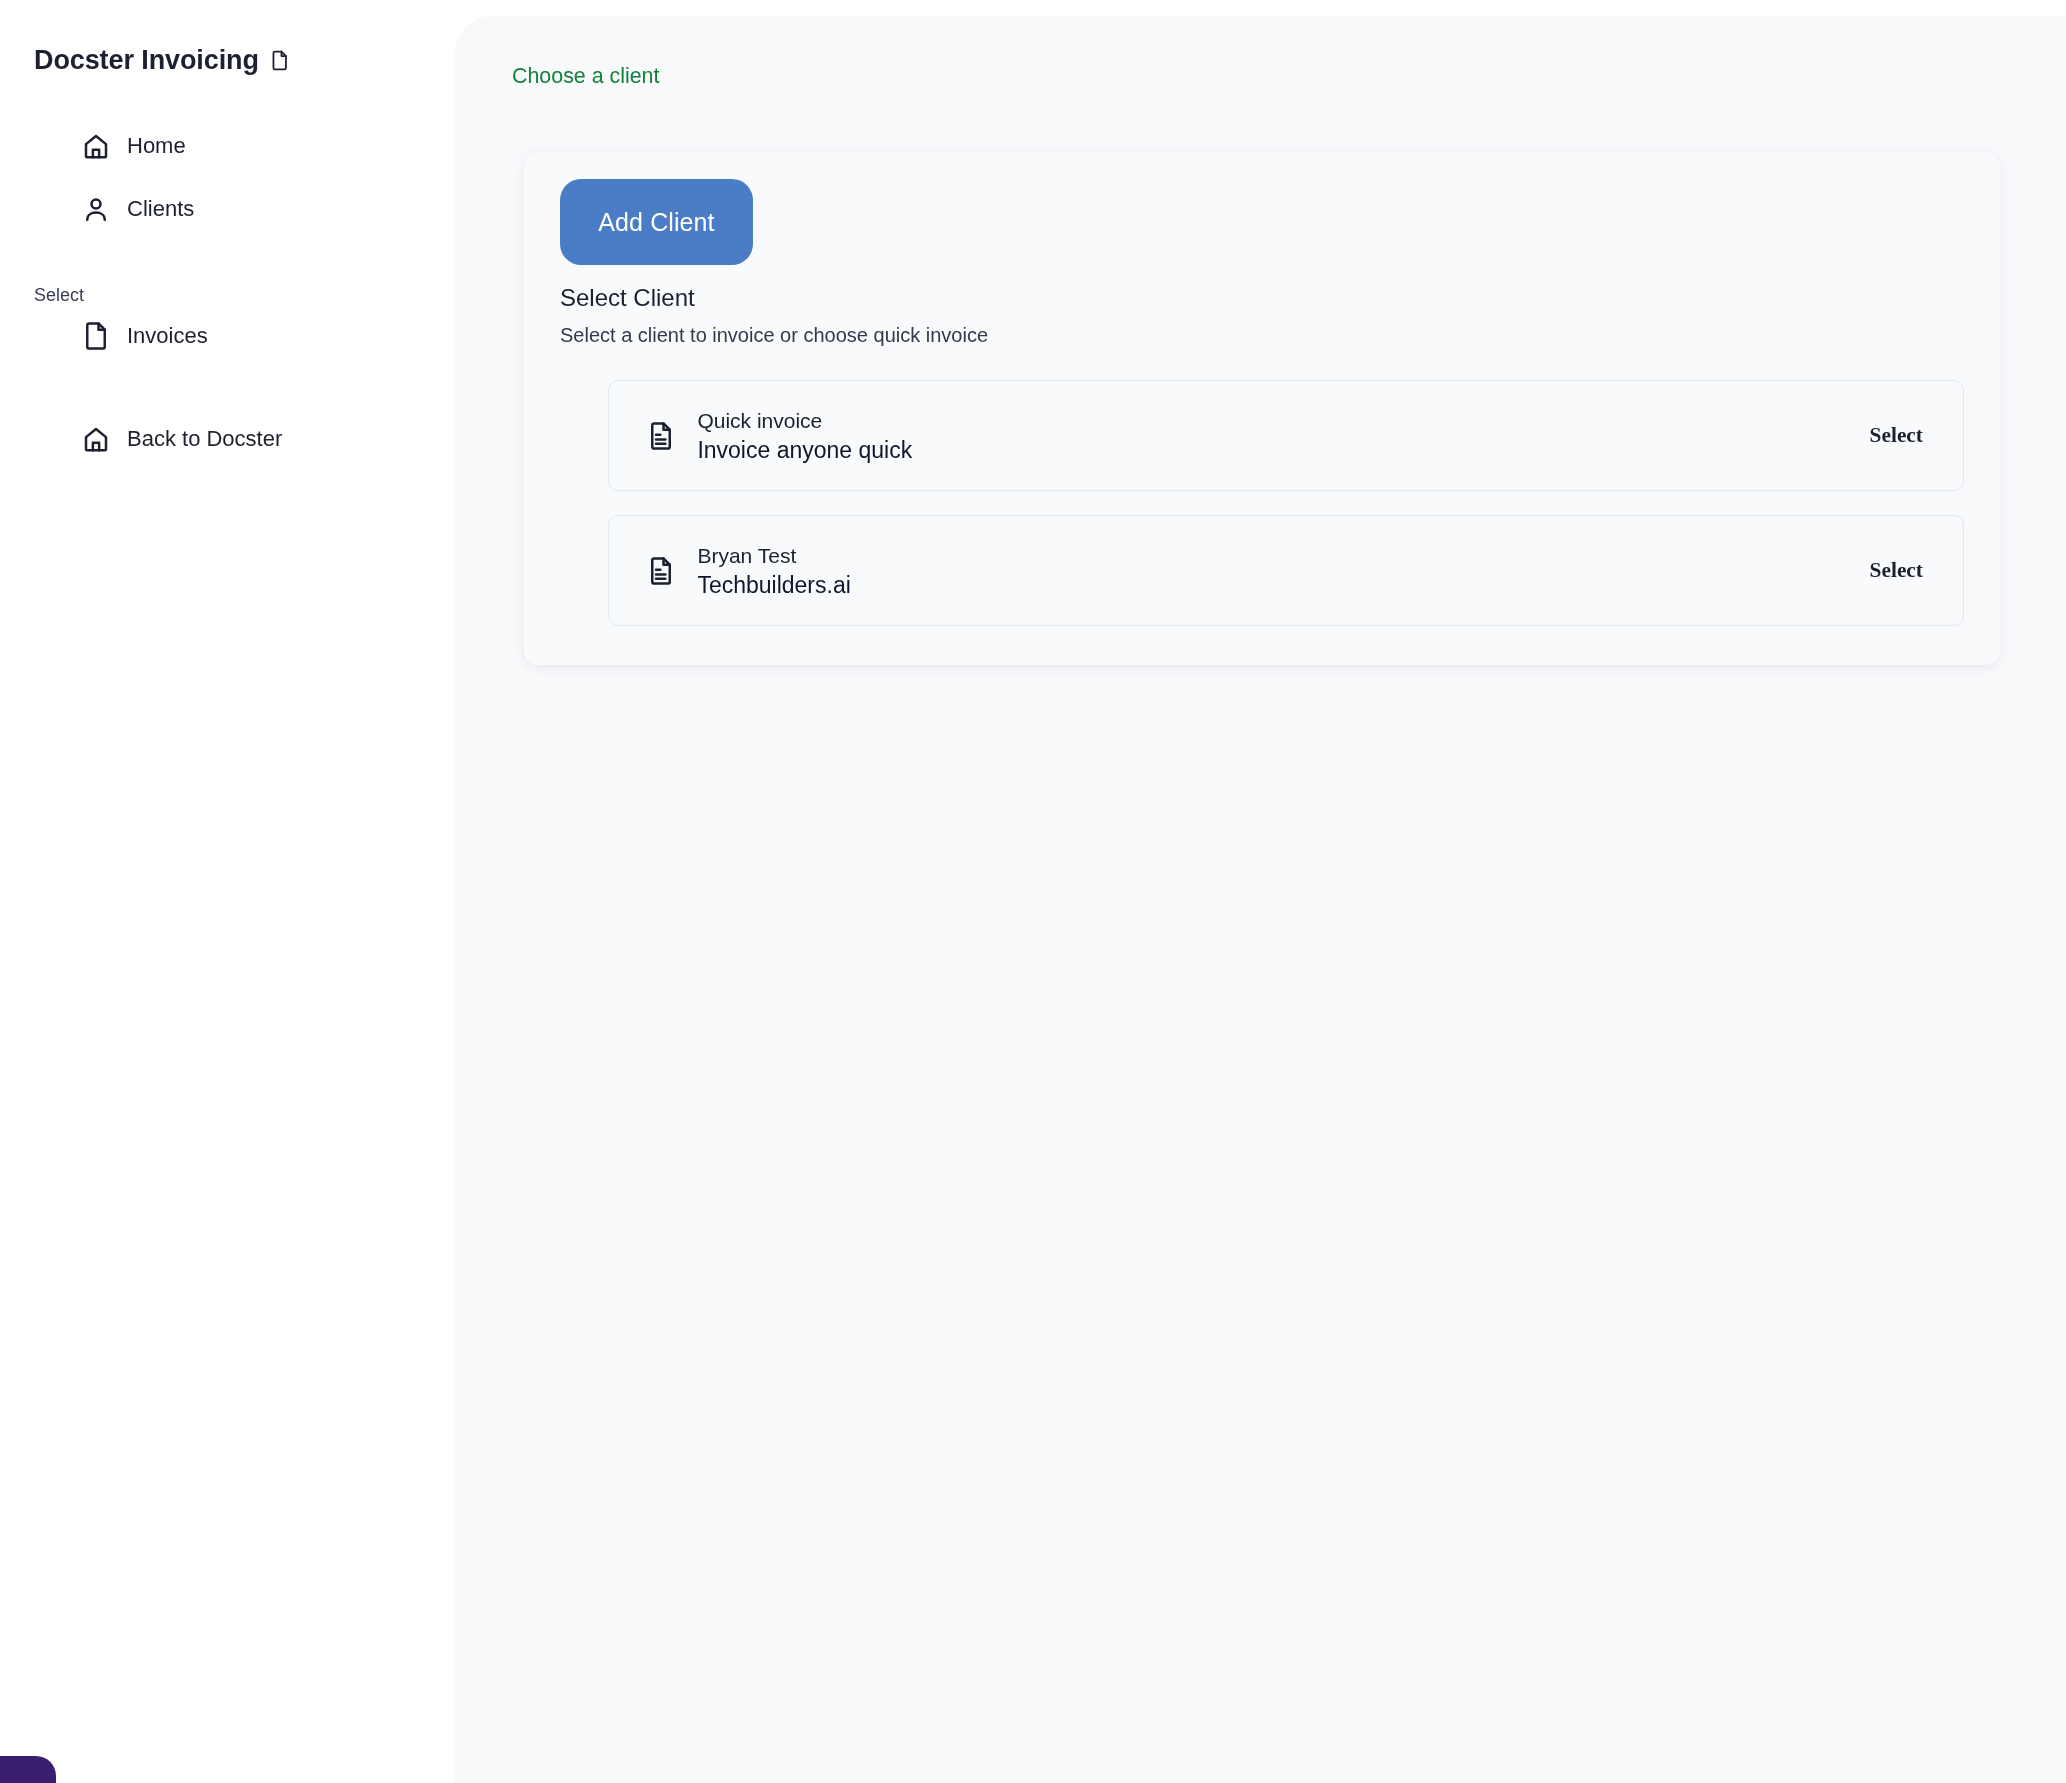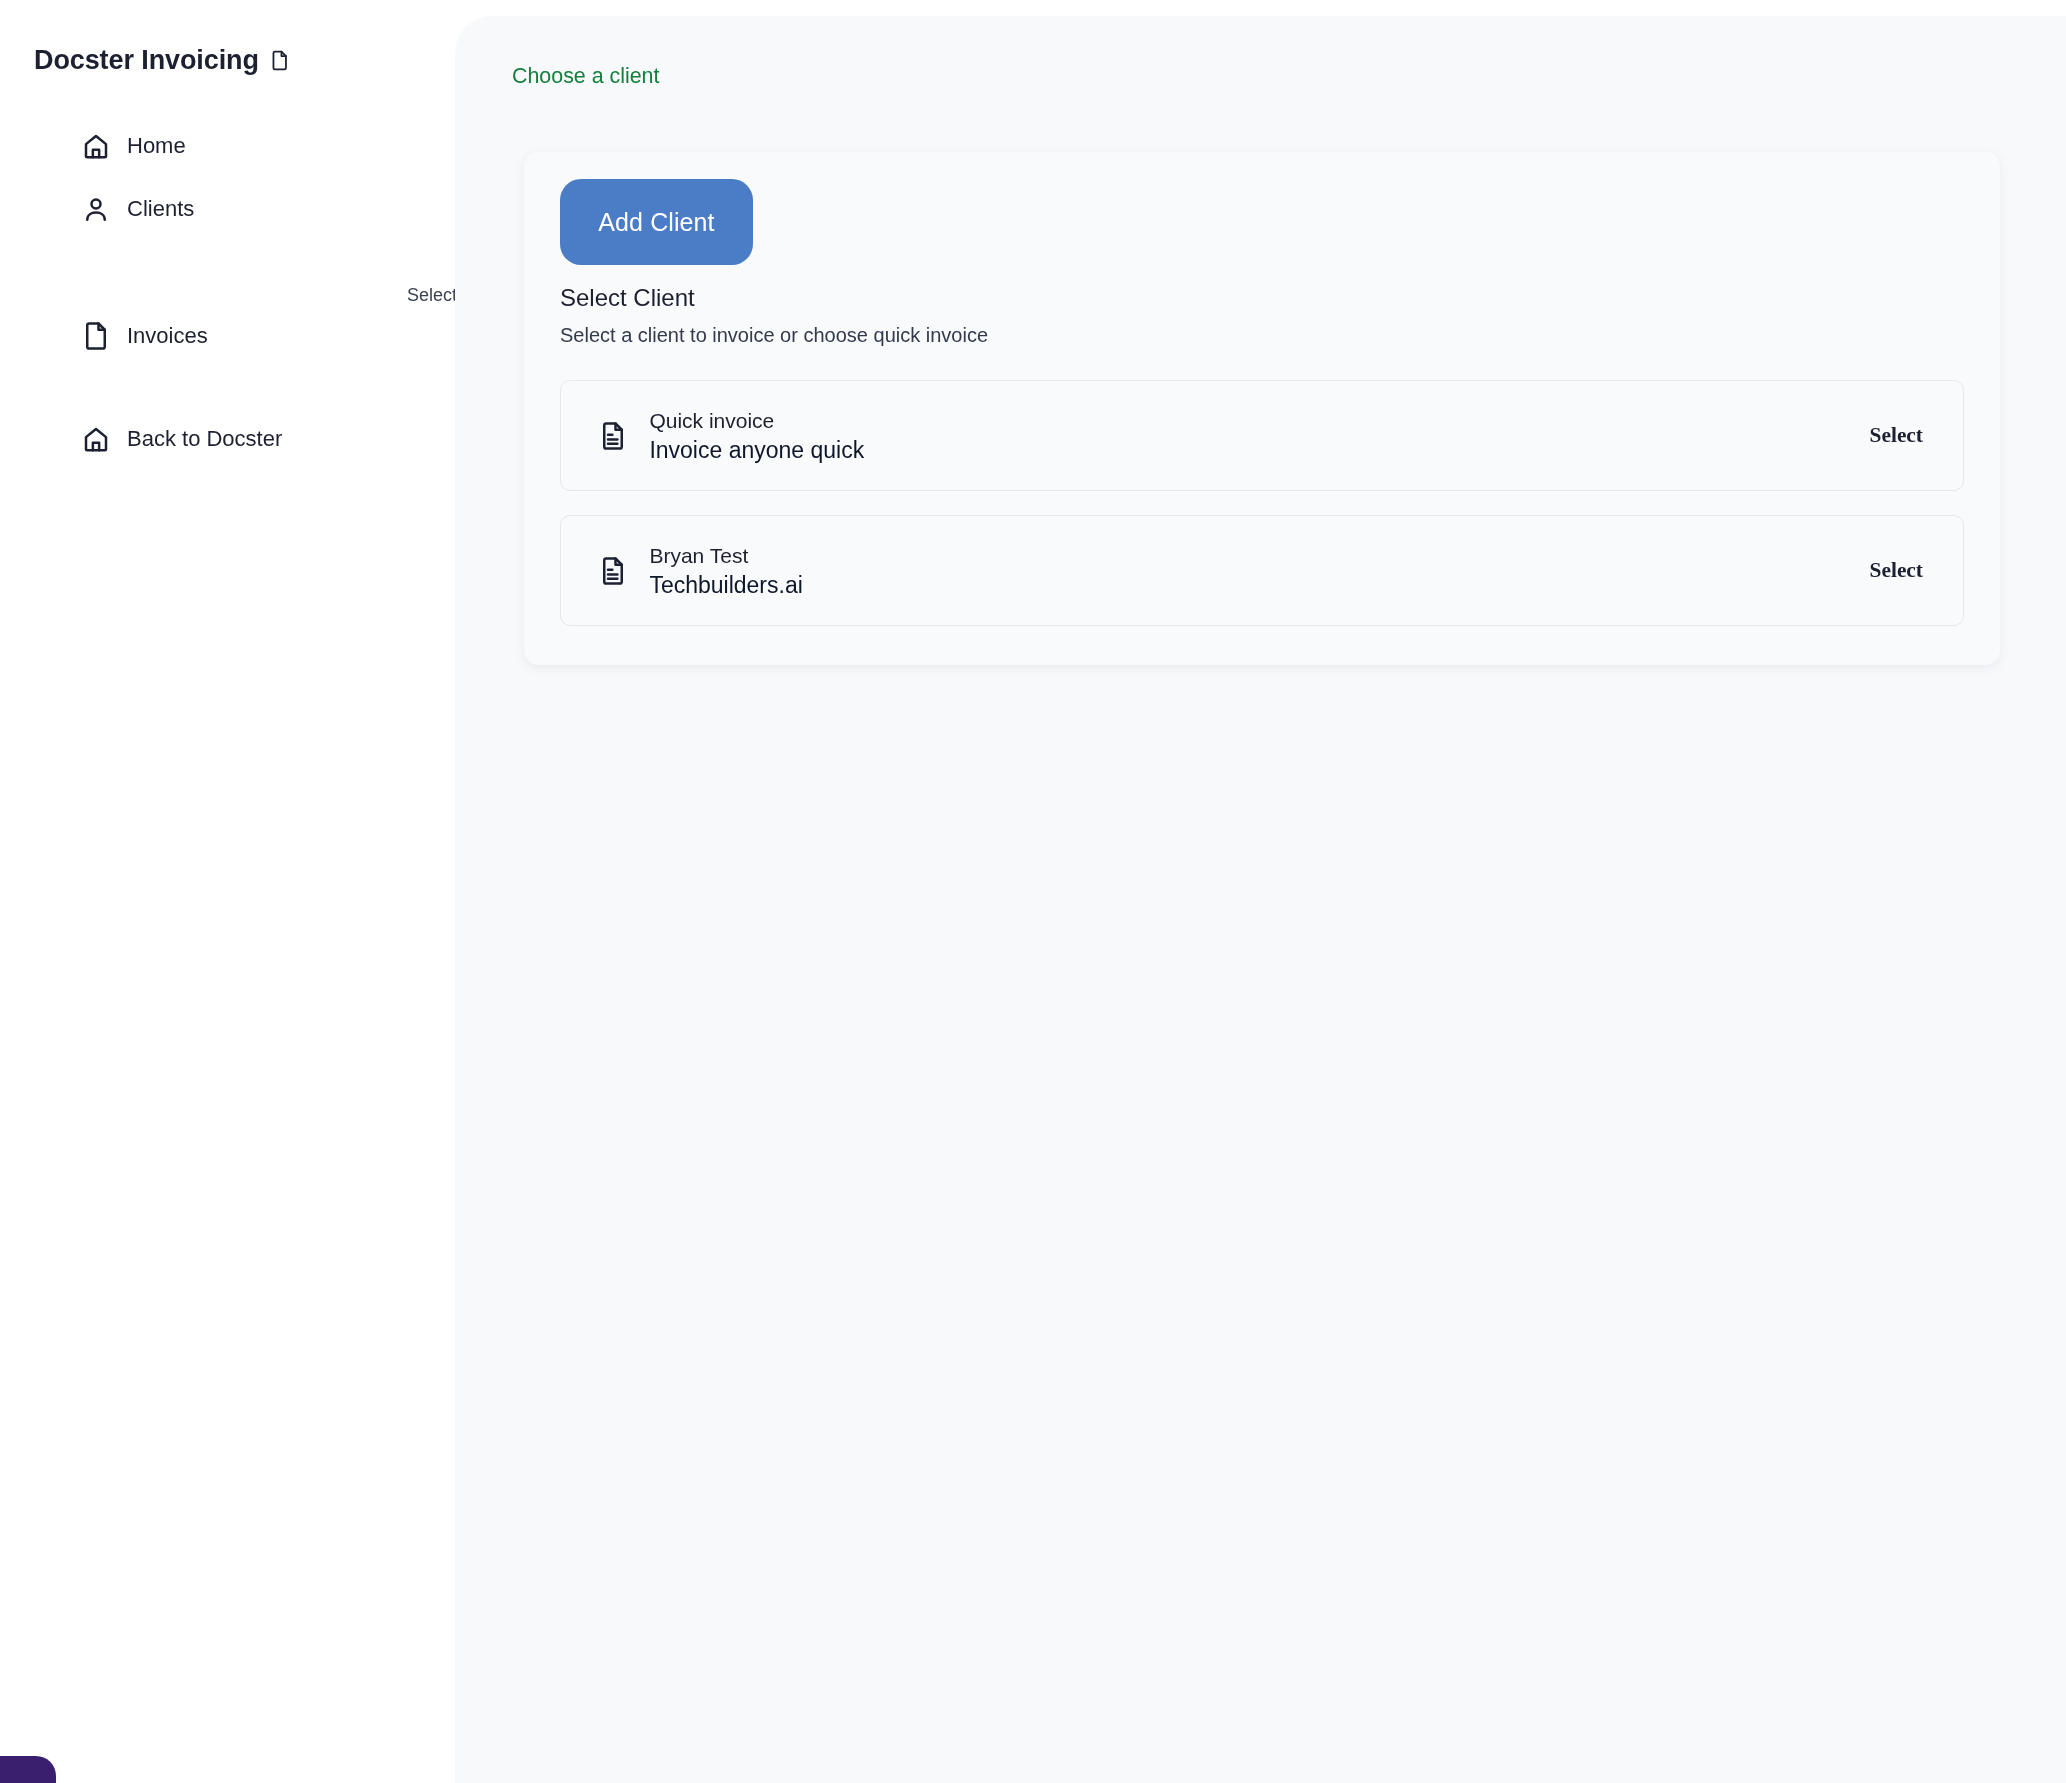--- a/index.html
+++ b/index.html
@@ -18,21 +18,20 @@
   }
 
   
   .sidebar {
     position: absolute;
     left: 0; top: 0;
     width: 457px;
     height: 1783px;
     background: #ffffff;
     padding: 0;
-    text-align: right;
   }
   .brand {
     display: flex;
     align-items: center;
     gap: 10px;
     padding: 47px 0 0 34px;
   }
   .brand-title {
     font-size: 27px;
     font-weight: bold;
@@ -144,20 +143,21 @@
     position: relative;
     display: flex;
     align-items: center;
     height: 111px;
     background: #f9fafc;
     border: 1.4px solid #e3e8ef;
     border-radius: 10px;
     margin-bottom: 24px;
     padding: 0 40px 0 37px;
     cursor: pointer;
+    margin-left: 48px;
   }
   .row-icon {
     width: 30px; height: 30px;
     flex: 0 0 30px;
     display: block;
     margin-right: 21.4px;
   }
   .row-text { display: flex; flex-direction: column; gap: 7.9px; flex: 1 1 auto; }
   .row-title { font-size: 21px; color: #1d2030; line-height: 1; }
   .row-sub { font-size: 23px; color: #0f172a; line-height: 1; }

